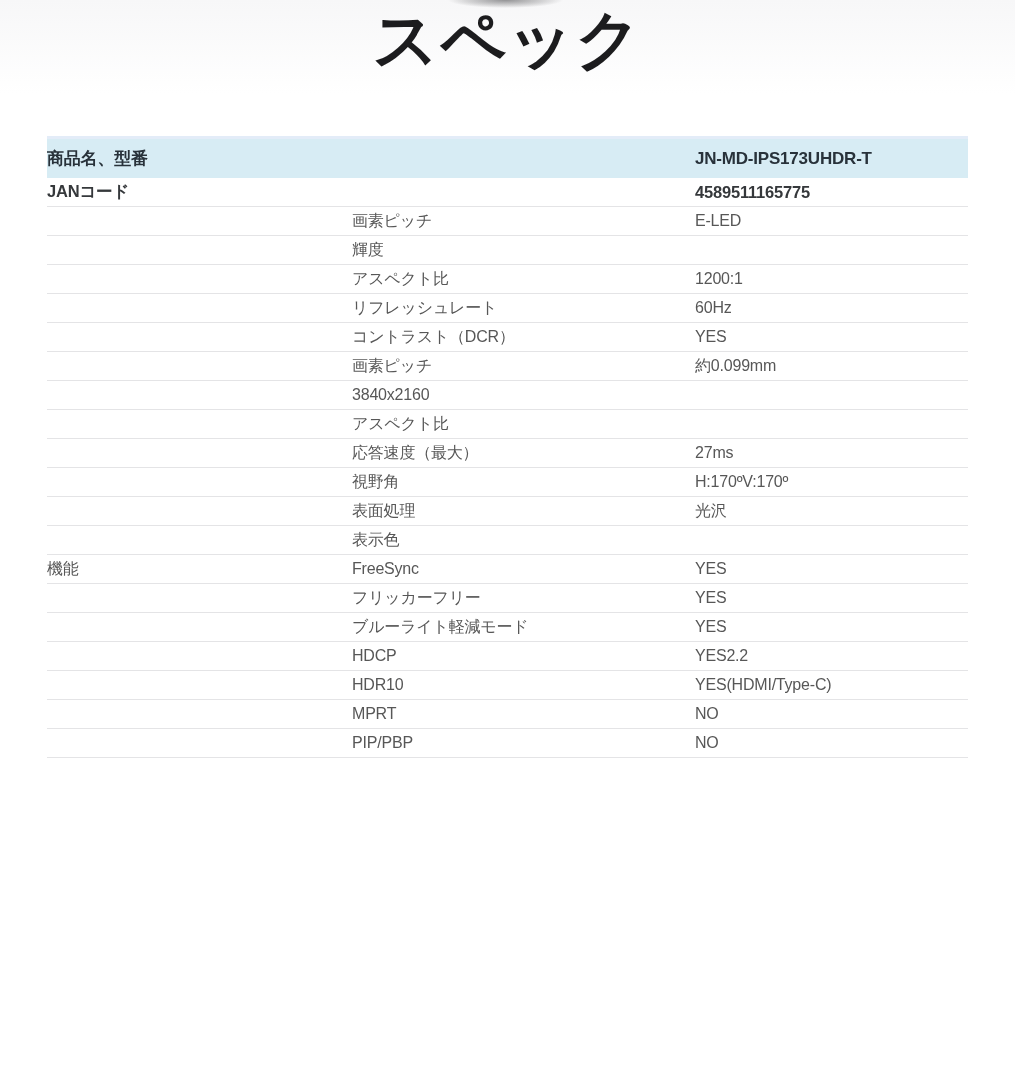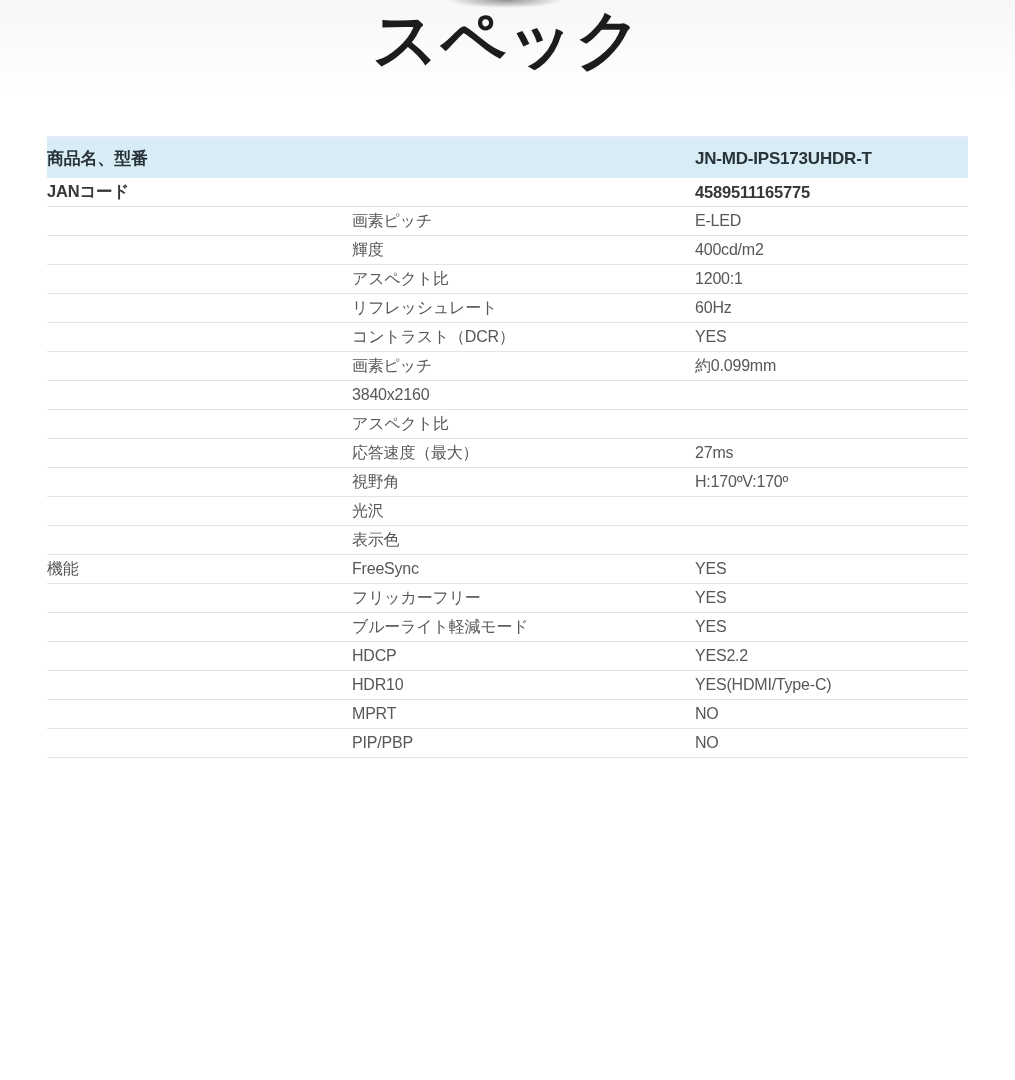--- a/index.html
+++ b/index.html
@@ -98,21 +98,20 @@
           <div class="cell">4589511165775</div>
         </div>
         <div class="row body-row">
           <div class="cell"></div>
           <div class="cell">画素ピッチ</div>
           <div class="cell">E-LED</div>
         </div>
         <div class="row body-row">
           <div class="cell"></div>
           <div class="cell">輝度</div>
-          <div class="cell">400cd/m2</div>
         </div>
         <div class="row body-row">
           <div class="cell"></div>
           <div class="cell">アスペクト比</div>
           <div class="cell">1200:1</div>
         </div>
         <div class="row body-row">
           <div class="cell"></div>
           <div class="cell">リフレッシュレート</div>
           <div class="cell">60Hz</div>
@@ -140,20 +139,21 @@
           <div class="cell">応答速度（最大）</div>
           <div class="cell">27ms</div>
         </div>
         <div class="row body-row">
           <div class="cell"></div>
           <div class="cell">視野角</div>
           <div class="cell">H:170ºV:170º</div>
         </div>
         <div class="row body-row">
           <div class="cell"></div>
+          <div class="cell">表面処理</div>
           <div class="cell">光沢</div>
         </div>
         <div class="row body-row">
           <div class="cell"></div>
           <div class="cell">表示色</div>
         </div>
         <div class="row body-row">
           <div class="cell">機能</div>
           <div class="cell">FreeSync</div>
           <div class="cell">YES</div>

